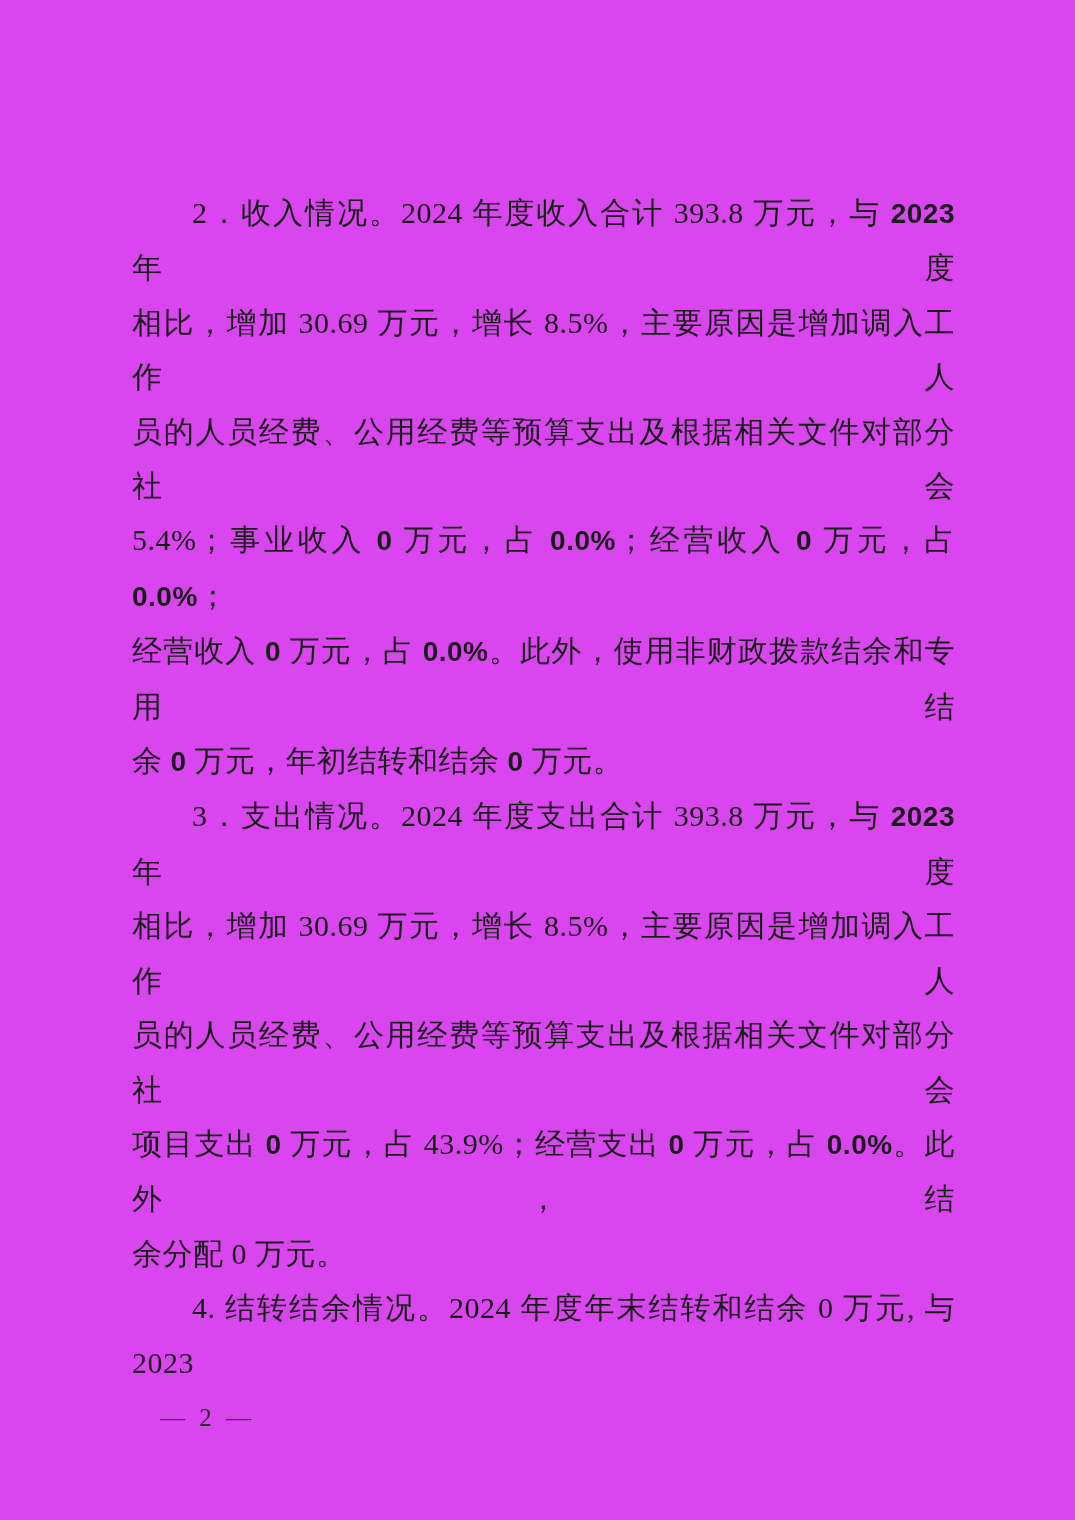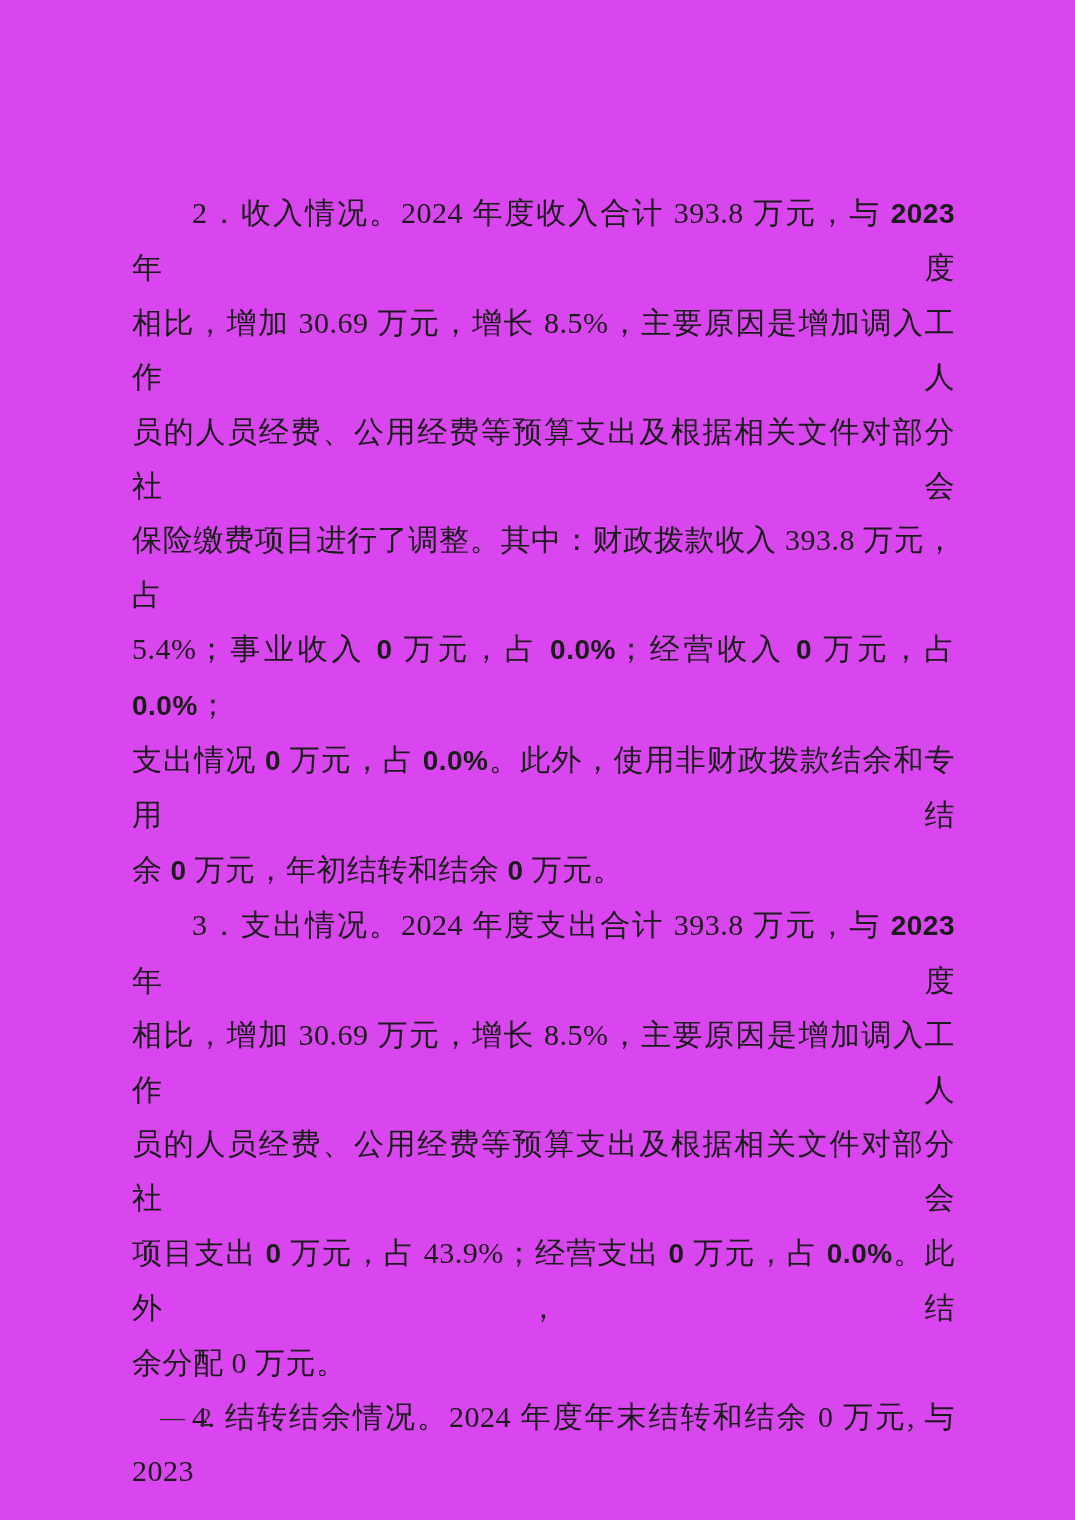--- a/index.html
+++ b/index.html
@@ -54,23 +54,22 @@
 </style>
 </head>
 <body>
 
 <div class="page">
   <div class="text-block">
       <div class="para">
         <div class="line first"><span class="run">2．收入情况。2024 年度收入合计 393.8 万元，与 </span><span class="run hl">2023</span><span class="run"> 年度</span></div>
         <div class="line"><span class="run">相比，增加 30.69 万元，增长 8.5%，主要原因是增加调入工作人</span></div>
         <div class="line"><span class="run">员的人员经费、公用经费等预算支出及根据相关文件对部分社会</span></div>
-        <div class="line"><span class="run">保险缴费项目进行了调整。其中：财政拨款收入 393.8 万元，占</span></div>
         <div class="line"><span class="run">5.4%；事业收入 </span><span class="run hl">0</span><span class="run"> 万元，占 </span><span class="run hl">0.0%</span><span class="run">；经营收入 </span><span class="run hl">0</span><span class="run"> 万元，占 </span><span class="run hl">0.0%</span><span class="run">；</span></div>
-        <div class="line"><span class="run">支出情况 </span><span class="run hl">0</span><span class="run"> 万元，占 </span><span class="run hl">0.0%</span><span class="run">。此外，使用非财政拨款结余和专用结</span></div>
+        <div class="line"><span class="run">经营收入 </span><span class="run hl">0</span><span class="run"> 万元，占 </span><span class="run hl">0.0%</span><span class="run">。此外，使用非财政拨款结余和专用结</span></div>
         <div class="line last"><span class="run">余 </span><span class="run hl">0</span><span class="run"> 万元，年初结转和结余 </span><span class="run hl">0</span><span class="run"> 万元。</span></div>
       </div>
       <div class="para">
         <div class="line first"><span class="run">3．支出情况。2024 年度支出合计 393.8 万元，与 </span><span class="run hl">2023</span><span class="run"> 年度</span></div>
         <div class="line"><span class="run">相比，增加 30.69 万元，增长 8.5%，主要原因是增加调入工作人</span></div>
         <div class="line"><span class="run">员的人员经费、公用经费等预算支出及根据相关文件对部分社会</span></div>
         <div class="line"><span class="run">项目支出 </span><span class="run hl">0</span><span class="run"> 万元，占 43.9%；经营支出 </span><span class="run hl">0</span><span class="run"> 万元，占 </span><span class="run hl">0.0%</span><span class="run">。此外，结</span></div>
         <div class="line last"><span class="run">余分配 0 万元。</span></div>
       </div>
       <div class="para">

